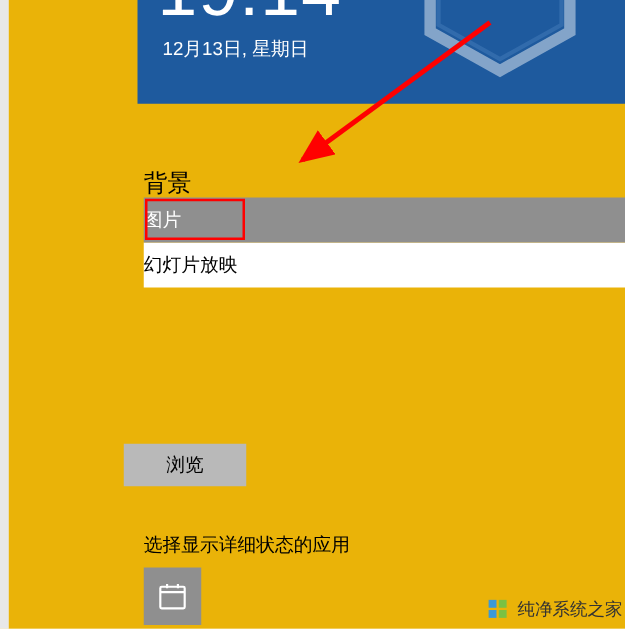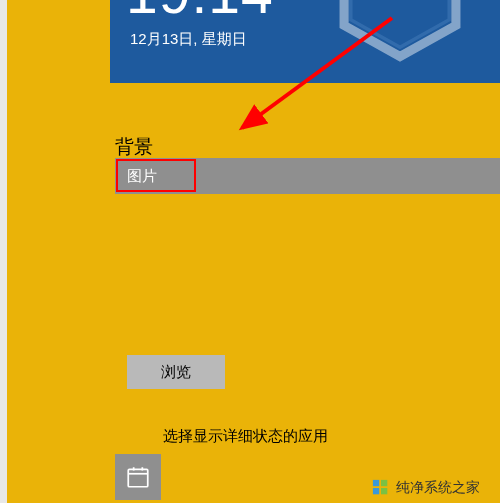--- a/index.html
+++ b/index.html
@@ -59,21 +59,21 @@
     .label-bg { top: 134px; }
     .options {
       position: absolute;
       left: 108px; top: 158px;
       right: 0;
     }
     .option-row {
       height: 36px;
       display: flex;
       align-items: center;
-      padding-left: 12px;
+      padding-left: 0;
       font-size: 15px;
       cursor: pointer;
     }
     .opt-selected {
       background: #8f8f8f;
       color: #fff;
       position: relative;
     }
     .opt-other {
       background: #fff;
@@ -81,51 +81,51 @@
     }
     .red-box {
       position: absolute;
       left: 1px; top: 1px;
       width: 80px; height: 33px;
       border: 2px solid #ff0000;
       pointer-events: none;
     }
     .browse-btn {
       position: absolute;
-      left: 120px; top: 355px;
+      left: 92px; top: 355px;
       width: 98px; height: 34px;
       background: #b9b9b9;
       color: #000;
       font-size: 15px;
       display: flex;
       align-items: center;
       justify-content: center;
       cursor: pointer;
       border: none;
     }
-    .label-app { top: 427px; left: 108px; position: absolute; font-size: 15px; margin-left: 48px; }
+    .label-app { top: 427px; left: 108px; position: absolute; font-size: 15px; }
     .app-tile {
       position: absolute;
       left: 108px; top: 454px;
       width: 46px; height: 46px;
       background: #8f8f8f;
       display: flex;
       align-items: center;
       justify-content: center;
       cursor: pointer;
     }
     .arrow-svg {
       position: absolute;
       left: 210px; top: 8px;
       width: 190px; height: 135px;
       pointer-events: none;
     }
     .watermark {
       position: absolute;
-      right: 20px; bottom: 6px;
+      right: 2px; bottom: 6px;
       display: flex;
       align-items: flex-start;
       gap: 6px;
       font-size: 14px;
       color: #333;
     }
     .wm-logo {
       width: 18px; height: 18px;
     }
   </style>
@@ -144,20 +144,23 @@
     <div class="lock-time">19:14</div>
     <div class="lock-date">12月13日, 星期日</div>
   </div>
 
   <div class="section-label label-bg">背景</div>
 
   <div class="options">
     <div class="option-row opt-selected">
       <span>图片</span>
       <div class="red-box"></div>
+    </div>
+    <div class="option-row opt-other">
+      <span>幻灯片放映</span>
     </div>
   </div>
 
   <button class="browse-btn">
     <span>浏览</span>
   </button>
 
   <div class="section-label label-app">选择显示详细状态的应用</div>
 
   <div class="app-tile">

